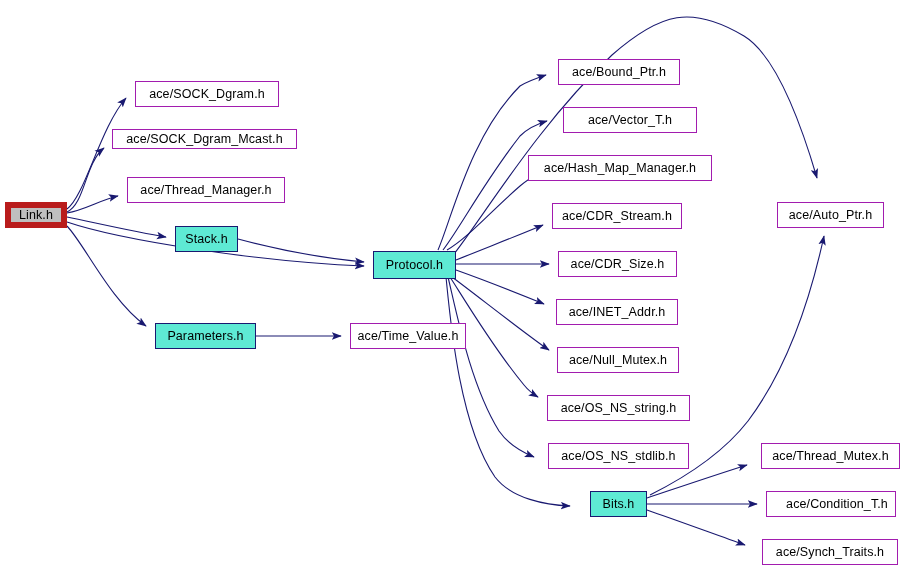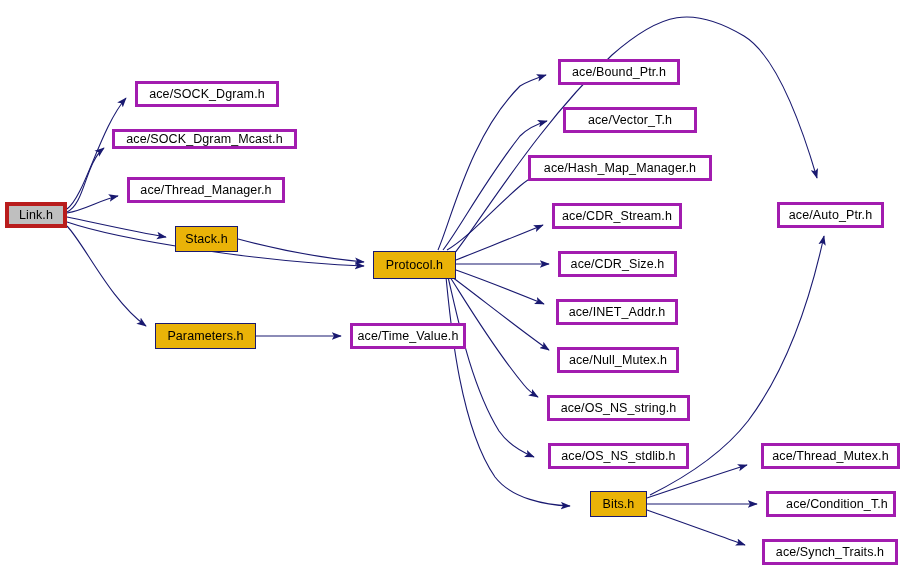--- a/index.html
+++ b/index.html
@@ -29,29 +29,29 @@
     align-items: center;
     justify-content: center;
     font-size: 12.5px;
     line-height: 1;
     color: #000000;
     white-space: nowrap;
     letter-spacing: 0.1px;
     background: #ffffff;
   }
   .node.external {
-    border: 3px solid #a21caf;
+    border: 1px solid #a21caf;
     background: #ffffff;
   }
   .node.local {
     border: 1px solid #191970;
-    background: #eab308;
+    background: #5eead4;
   }
   .node.root {
-    border: 4px solid #b91c1c;
+    border: 6px solid #b91c1c;
     background: #bfbfbf;
   }
   .node-label {
     pointer-events: none;
   }
 </style>
 </head>
 <body>
 
 <div id="graph-root">

